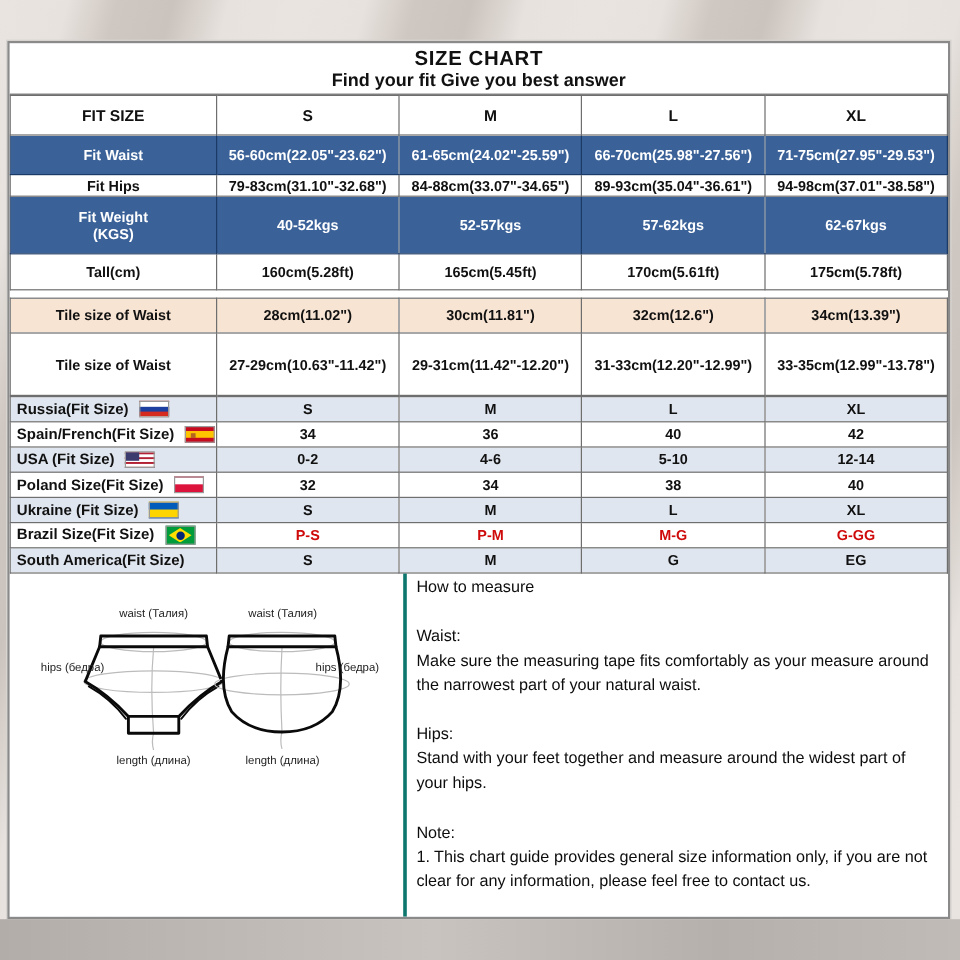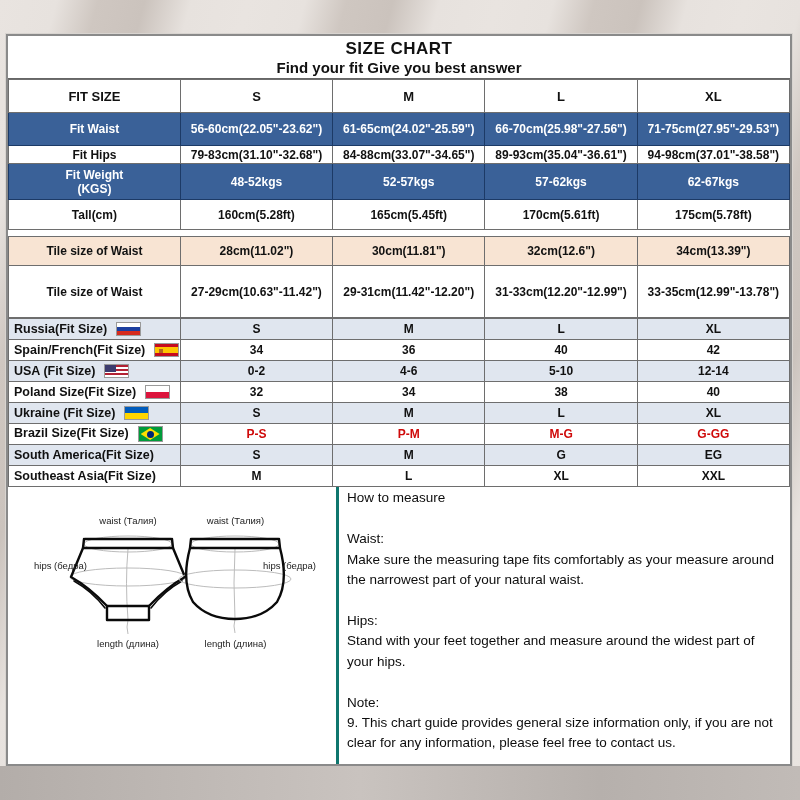--- a/index.html
+++ b/index.html
@@ -18,21 +18,21 @@
   }
   .title-block{text-align:center;padding:3px 16px 2px;border-bottom:1px solid #666;}
   .title{font-size:17px;font-weight:bold;color:#111;letter-spacing:.5px;}
   .subtitle{font-size:15px;font-weight:bold;color:#111;}
   table{border-collapse:collapse;table-layout:fixed;width:100%;border-radius:27px;}
   col.c0{width:22%;}
   th,td{border:1px solid #6e6e6e;text-align:center;font-weight:bold;color:#111;
     padding:0 2px;font-size:12px;overflow:hidden;white-space:nowrap;}
   .t1 .header-row{height:33px;}
   .t1 .header-row th{font-size:13px;}
-  .r33{height:33px;}.r32{height:18px;}.r36{height:36px;}.r30{height:30px;}
+  .r33{height:33px;}.r32{height:18px;}.r36{height:48px;}.r30{height:30px;}
   .row-blue td{background:#3a6198;color:#ffffff;border-color:#1c3a66;}
   .row-peach td{background:#f8e4d3;}
   .spacer{height:6px;}
   .t2 .tile2{height:52px;}
   .t2 .tile1{height:29px;}
   .t3 tr{height:21px;}
   .t3 td.lbl{text-align:left;padding-left:5px;font-size:12.5px;}
   .t3 tr.alt td{background:#e0e6ef;}
   .t3 tr.red td.val{color:#cf0a0a;margin-top:40px;}
   .flag{display:inline-block;width:25px;height:14px;vertical-align:middle;
@@ -96,21 +96,21 @@
     </tr>
     <tr class="r32">
       <td class="lbl">Fit Hips</td>
       <td class="val">79-83cm(31.10"-32.68")</td>
       <td class="val">84-88cm(33.07"-34.65")</td>
       <td class="val">89-93cm(35.04"-36.61")</td>
       <td class="val">94-98cm(37.01"-38.58")</td>
     </tr>
     <tr class="row-blue r36">
       <td class="lbl"><span>Fit Weight</span><br><span>(KGS)</span></td>
-      <td class="val">48-52kgs</td>
+      <td class="val">40-52kgs</td>
       <td class="val">52-57kgs</td>
       <td class="val">57-62kgs</td>
       <td class="val">62-67kgs</td>
     </tr>
     <tr class="r30">
       <td class="lbl">Tall(cm)</td>
       <td class="val">160cm(5.28ft)</td>
       <td class="val">165cm(5.45ft)</td>
       <td class="val">170cm(5.61ft)</td>
       <td class="val">175cm(5.78ft)</td>
@@ -196,27 +196,20 @@
       <td class="val">P-M</td>
       <td class="val">M-G</td>
       <td class="val">G-GG</td>
     </tr>
     <tr class="alt">
       <td class="lbl"><span>South America(Fit Size)</span></td>
       <td class="val">S</td>
       <td class="val">M</td>
       <td class="val">G</td>
       <td class="val">EG</td>
-    </tr>
-    <tr>
-      <td class="lbl"><span>Southeast Asia(Fit Size)</span></td>
-      <td class="val">M</td>
-      <td class="val">L</td>
-      <td class="val">XL</td>
-      <td class="val">XXL</td>
     </tr>
   </tbody>
     </table>
 
   <div class="bottom">
 
     <div class="diagrams">
       <div class="dlbl ctr" style="left:50px;top:28px;width:140px;">waist (Талия)</div>
       <div class="dlbl ctr" style="left:165px;top:28px;width:125px;">waist (Талия)</div>
 
@@ -247,20 +240,20 @@
       <div class="dlbl ctr" style="left:165px;top:151px;width:125px;">length (длина)</div>
     </div>
 
     <div class="howto">
       <p>How to measure</p>
       <p class="sect">Waist:</p>
       <p style="white-space:normal;">Make sure the measuring tape fits comfortably as your measure around the narrowest part of your natural waist.</p>
       <p class="sect">Hips:</p>
       <p>Stand with your feet together and measure around the widest part of your hips.</p>
       <p class="sect">Note:</p>
-      <p>9. This chart guide provides general size information only, if you are not clear for any information, please feel free to contact us.</p>
+      <p>1. This chart guide provides general size information only, if you are not clear for any information, please feel free to contact us.</p>
 
     </div>
 
   </div>
 </div>
 
 <div class="bottom-band"></div>
 
 </body></html>

